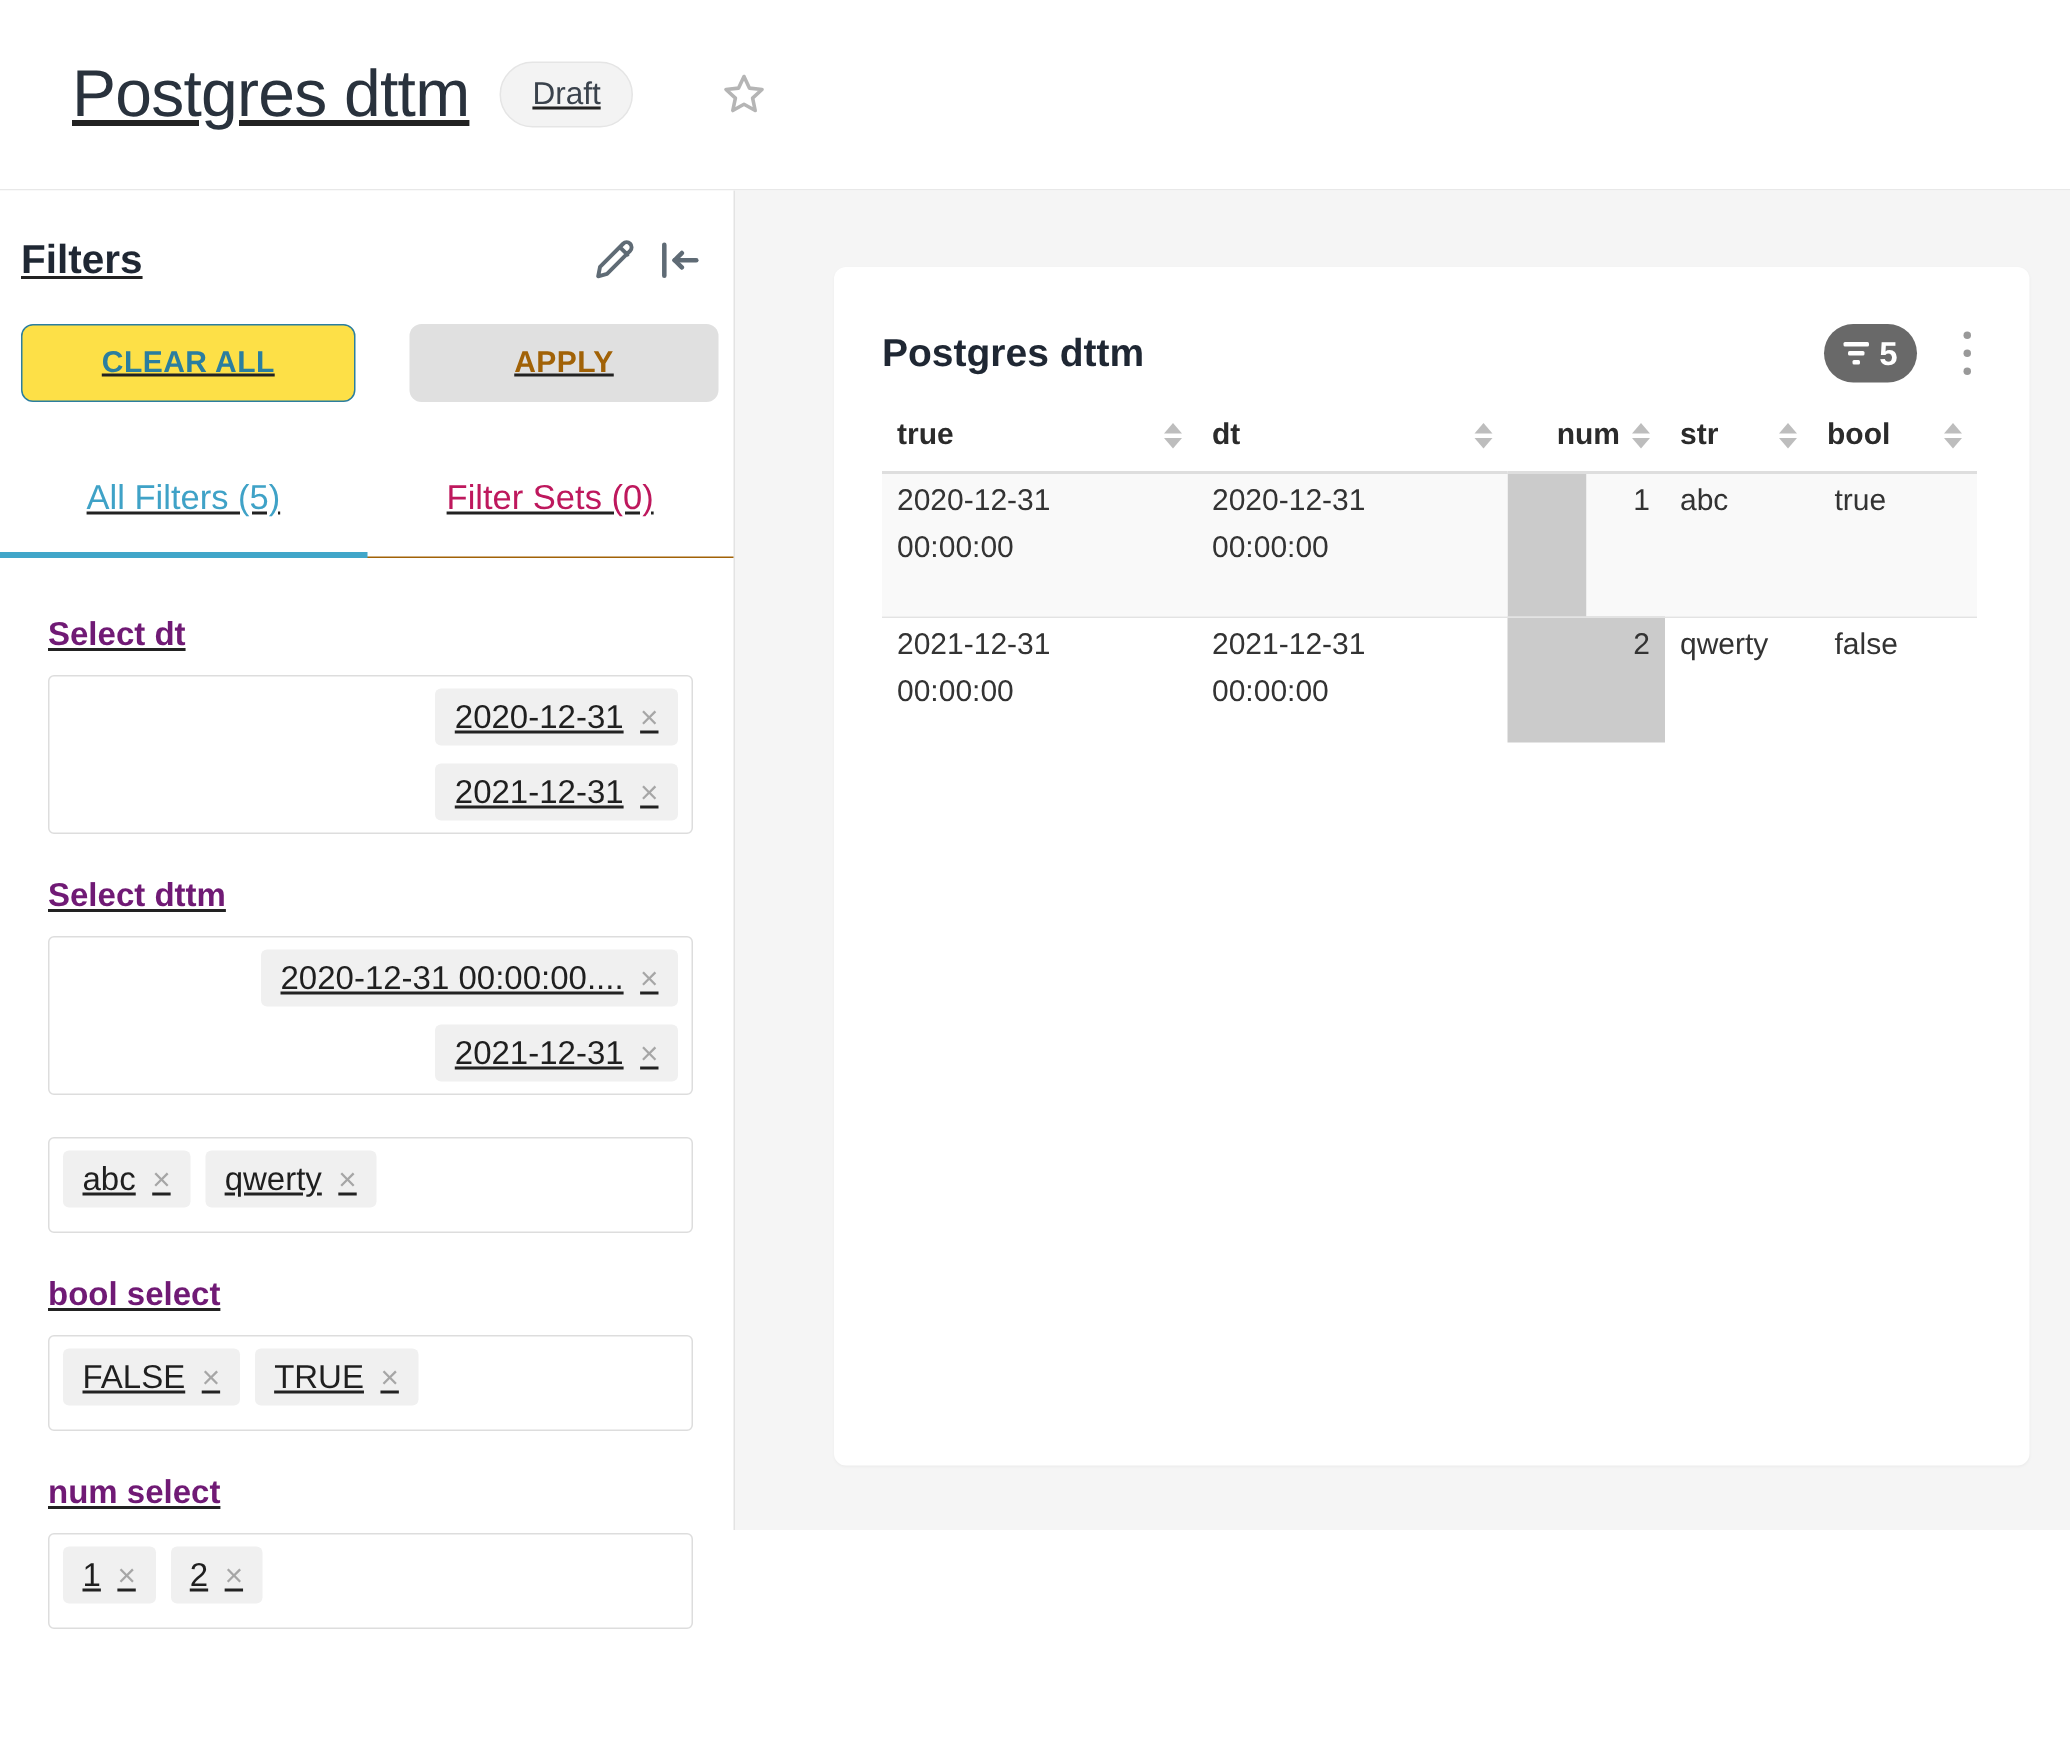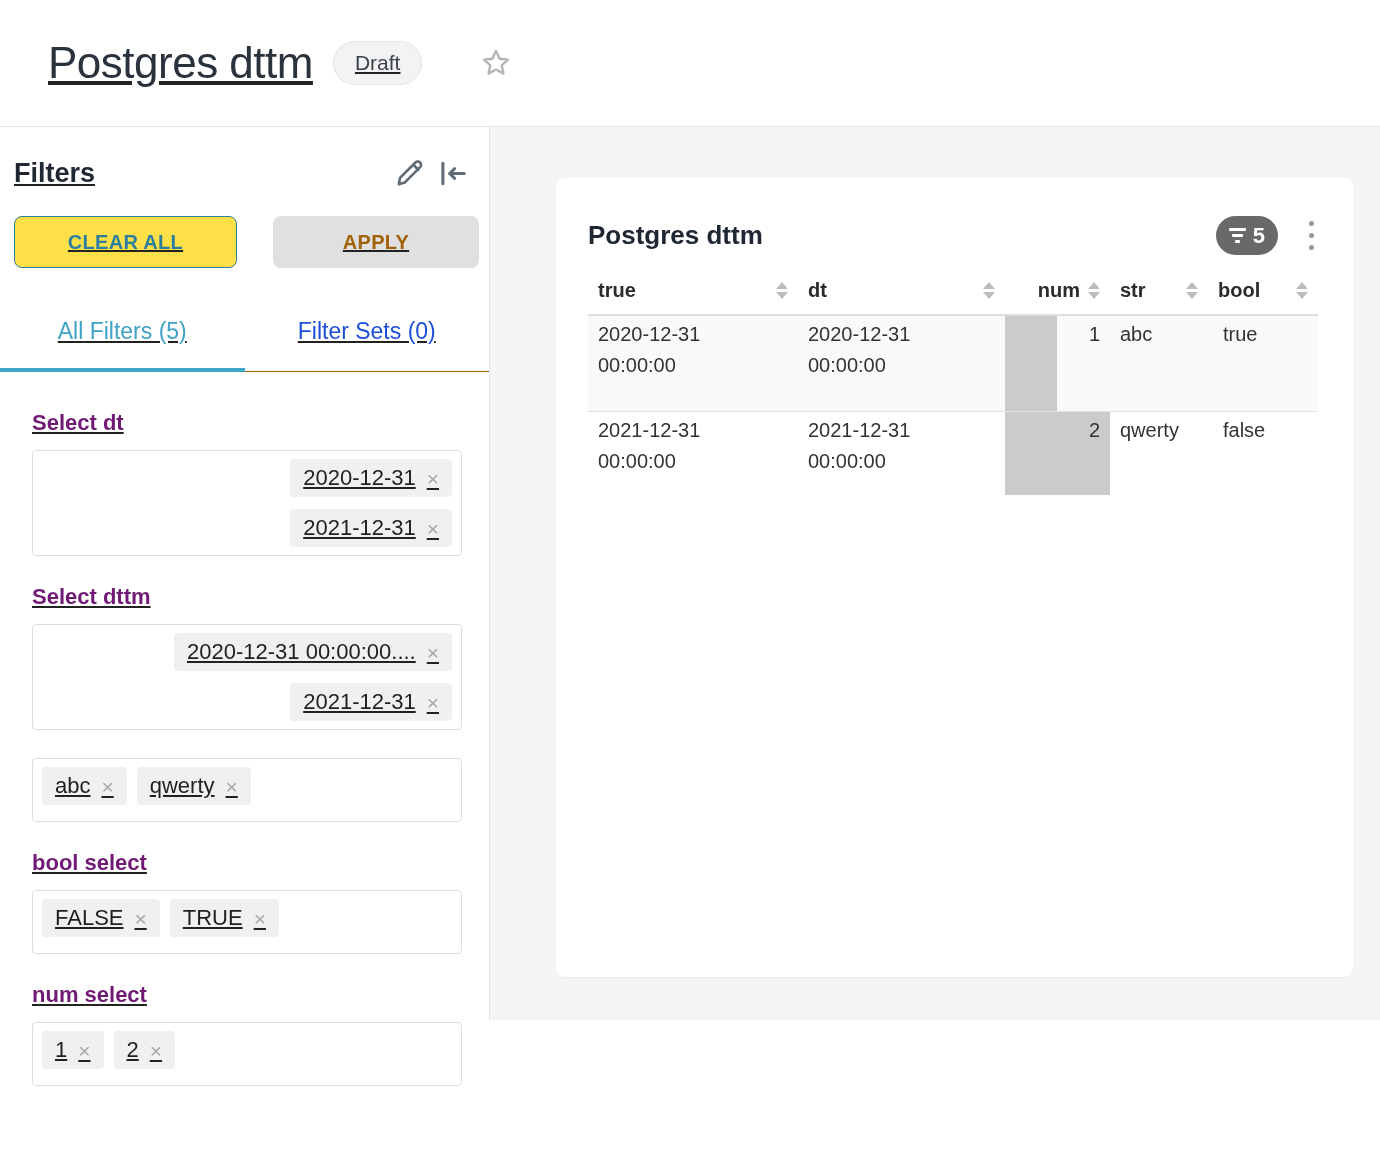--- a/index.html
+++ b/index.html
@@ -40,21 +40,21 @@
 
   .fp-buttons { display:flex; gap:36px; padding:0 10px 0 14px; margin-top:26px; }
   .btn { height:52px; border-radius:8px; font-size:20px; font-weight:700;
          letter-spacing:0.3px; cursor:pointer; font-family:inherit; }
   .btn-clear { width:223px; background:#fde047; border:1px solid #2b7e9f; color:#2b7e9f; }
   .btn-apply { flex:1; background:#e0e0e0; border:none; color:#a16207; }
 
   .fp-tabs { display:flex; margin-top:32px; height:72px; position:relative;
              border-bottom:1px solid #a16207; }
   .fp-tab { flex:1; text-align:center; padding-top:18px; font-size:23px;
-            color:#1d4ed8; cursor:pointer; position:relative; }
+            color:#be185d; cursor:pointer; position:relative; }
   .fp-tab.active { color:#3fa2c7; }
   .fp-tab.active::after {
     content:""; position:absolute; left:0; right:0; bottom:-1px; height:4px;
     background:#41a6c9;
   }
 
   .fp-sections { padding:38px 27px 0 32px; }
   .filter-section { margin-bottom:28px; }
   .filter-label { font-size:22px; font-weight:600; color:#701a75; margin-bottom:14px; }
   .filter-box {

